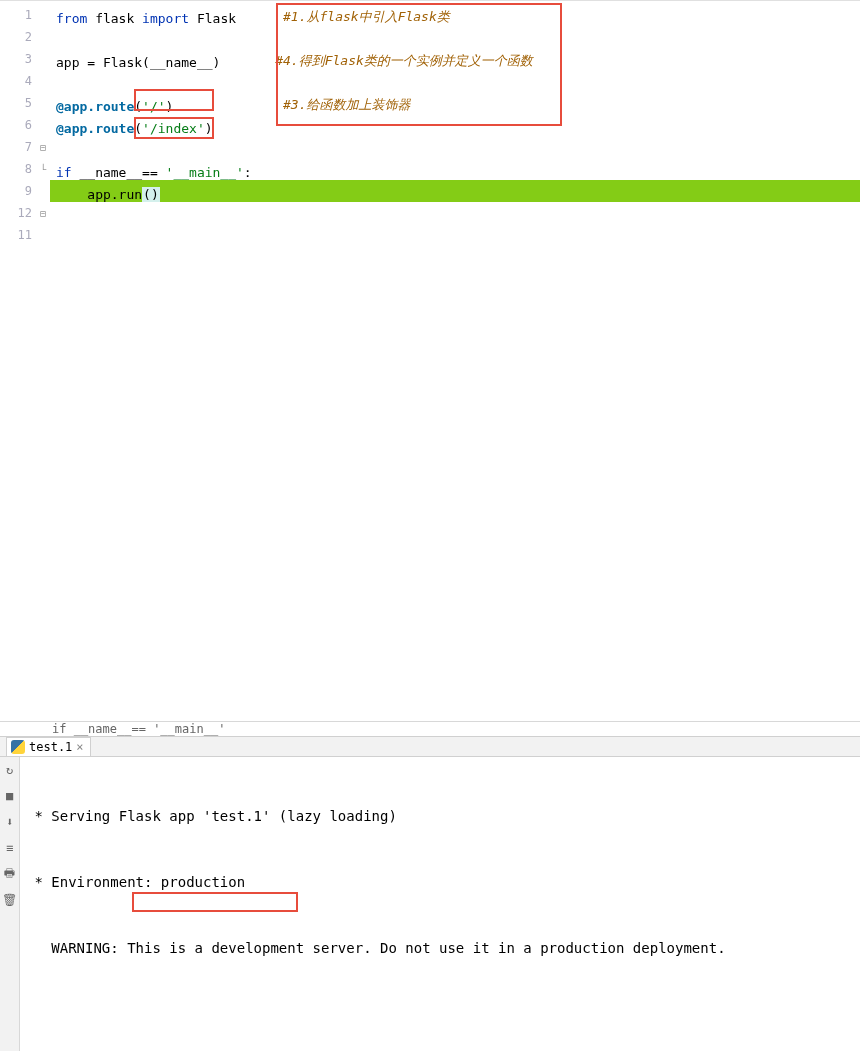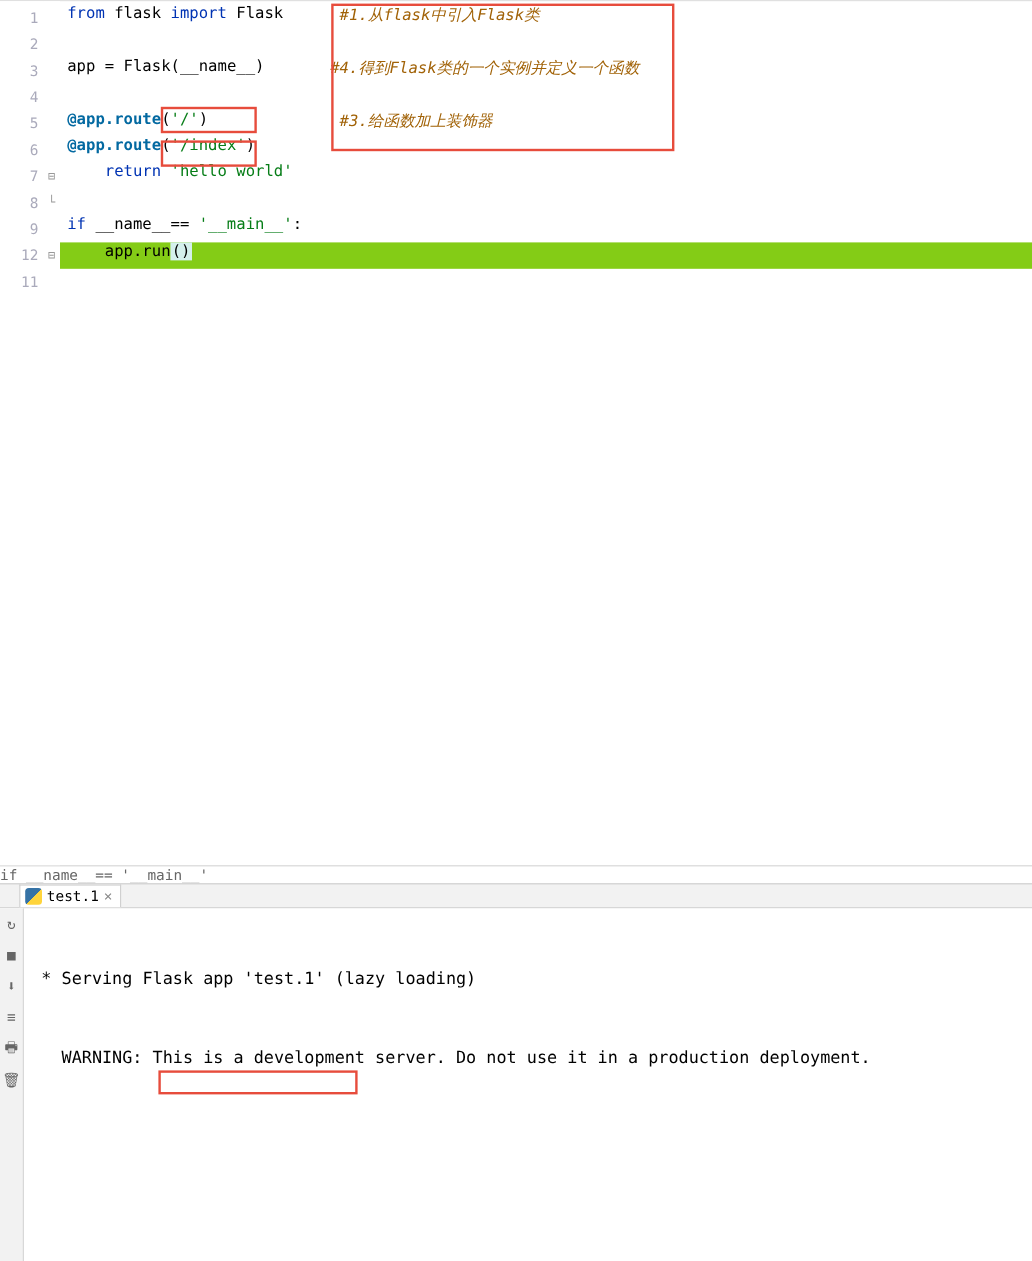--- a/index.html
+++ b/index.html
@@ -3,30 +3,30 @@
 <meta charset="utf-8">
 <style>
   * { margin: 0; padding: 0; box-sizing: border-box; }
   body { font-family: Consolas, monospace; font-size: 13px; background: #fff; width: 860px; height: 1051px; display: flex; flex-direction: column; overflow: hidden; }
   .editor-wrap { display: flex; flex: 0 0 auto; height: 720px; position: relative; }
   .gutter { width: 36px; background: #fff; border-right: 0; padding-top: 3px; }
   .gline { height: 22px; display: flex; align-items: center; justify-content: flex-end; padding-right: 4px; color: #aab; font-size: 12px; position: relative; }
   .fold-col { width: 14px; background: #fff; padding-top: 3px; }
   .fold-mark { height: 22px; display: flex; align-items: center; justify-content: center; color: #999; font-size: 10px; }
   .code-area { flex: 1; padding-top: 3px; position: relative; }
-  .code-line { height: 22px; display: flex; align-items: flex-start; padding-left: 6px; white-space: pre; }
+  .code-line { height: 22px; display: flex; align-items: flex-end; padding-left: 6px; white-space: pre; }
   .hl-yellow { background: #84cc16; }
   .cursor-bg { background: #d4f0ec; padding: 0 1px; }
   .kw2 { color: #0033b3; }
   .str { color: #067d17; }
   .cmt { color: #a16207; font-style: italic; }
   .dec { color: #0369a1; font-weight: bold; }
   .redbox { position: absolute; border: 2px solid #e74c3c; pointer-events: none; }
-  .breadcrumb { height: 22px; border-top: 1px solid #d8d8d8; background: #fff; font-size: 12px; color: #666; display: flex; align-items: center; }
-  .tabbar { height: 28px; border-top: 1px solid #d0d0d0; border-bottom: 1px solid #d0d0d0; background: #f2f2f2; display: flex; align-items: center; padding-left: 16px; gap: 6px; }
+  .breadcrumb { height: 22px; border-top: 1px solid #d8d8d8; background: #fff; padding-left: 52px; font-size: 12px; color: #666; display: flex; align-items: center; }
+  .tabbar { height: 28px; border-top: 1px solid #d0d0d0; border-bottom: 1px solid #d0d0d0; background: #f2f2f2; display: flex; align-items: center; padding-left: 6px; gap: 6px; }
   .tab { background: #fff; padding: 2px 6px 2px 4px; border: 1px solid #d0d0d0; border-bottom: none; display: flex; align-items: center; gap: 4px; font-size: 12px; }
   .py-icon { width: 14px; height: 14px; display: inline-block; background: linear-gradient(135deg,#3572A5 50%,#FFD43B 50%); border-radius: 3px; }
   .close-x { color: #888; font-size: 12px; cursor: pointer; }
   .tool-col { width: 20px; background: #f2f2f2; border-right: 1px solid #d8d8d8; display: flex; flex-direction: column; align-items: center; padding-top: 6px; gap: 12px; }
   .tool-btn { width: 14px; height: 14px; color: #666; font-size: 12px; display: flex; align-items: center; justify-content: center; cursor: pointer; }
   .console-wrap { flex: 1; display: flex; background: #fff; }
   .console { flex: 1; padding: 4px 6px; font-family: Consolas, monospace; font-size: 14px; line-height: 22px; white-space: pre; overflow: hidden; position: relative; }
   .c-line { white-space: pre; }
   .c-path { color: #000; }
   .top-strip { height: 6px; background: #fff; border-bottom: 1px solid #e0e0e0; }
@@ -62,21 +62,20 @@
     <div class="fold-mark"></div>
     <div class="fold-mark">⊟</div>
   </div>
   <div class="code-area">
     <div class="code-line"><span class="kw2">from</span><span> </span><span>flask</span><span> </span><span class="kw2">import</span><span> </span><span>Flask</span><span>      </span><span class="cmt">#1.从flask中引入Flask类</span></div>
     <div class="code-line"></div>
     <div class="code-line"><span>app</span><span> = </span><span>Flask</span><span>(</span><span>__name__</span><span>)</span><span>       </span><span class="cmt">#4.得到Flask类的一个实例并定义一个函数</span></div>
     <div class="code-line"></div>
     <div class="code-line"><span class="dec">@app.route</span><span>(</span><span class="str">'/'</span><span>)</span><span>              </span><span class="cmt">#3.给函数加上装饰器</span></div>
     <div class="code-line"><span class="dec">@app.route</span><span>(</span><span class="str">'/index'</span><span>)</span></div>
-    <div class="code-line"><span>    </span><span class="kw2">return</span><span class="str"> 'hello world'</span></div>
     <div class="code-line"></div>
     <div class="code-line"><span class="kw2">if</span><span> __name__== </span><span class="str">'__main__'</span><span>:</span></div>
     <div class="code-line hl-yellow"><span>    </span><span>app.run</span><span class="cursor-bg">()</span></div>
 
     <div class="redbox" style="left:226px; top:2px; width:286px; height:123px;"></div>
     <div class="redbox" style="left:84px; top:88px; width:80px; height:22px;"></div>
     <div class="redbox" style="left:84px; top:116px; width:80px; height:22px;"></div>
   </div>
 </div>
 
@@ -94,20 +93,21 @@
   <div class="tool-col">
     <div class="tool-btn">↻</div>
     <div class="tool-btn">■</div>
     <div class="tool-btn">⬇</div>
     <div class="tool-btn">≡</div>
     <div class="tool-btn">🖶</div>
     <div class="tool-btn">🗑</div>
   </div>
   <div class="console">
     <div class="c-line"> * Serving Flask app 'test.1' (lazy loading)</div>
+    <div class="c-line"> * Environment: production</div>
     <div class="c-line">   WARNING: This is a development server. Do not use it in a production deployment.</div>
     
     
     
     
     
     
 
     <div class="redbox" style="left:112px; top:135px; width:166px; height:20px;"></div>
     

